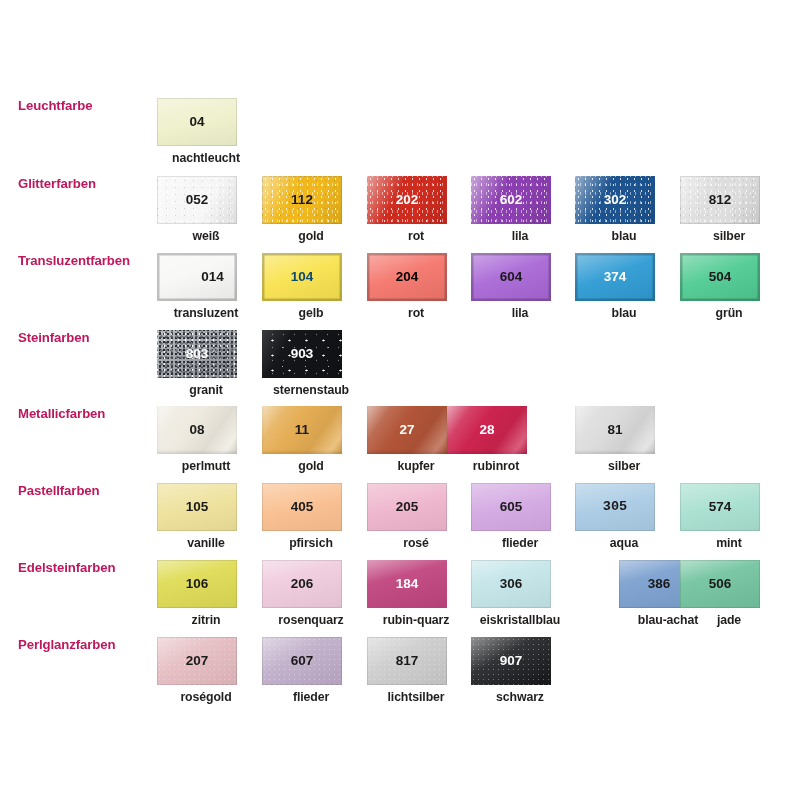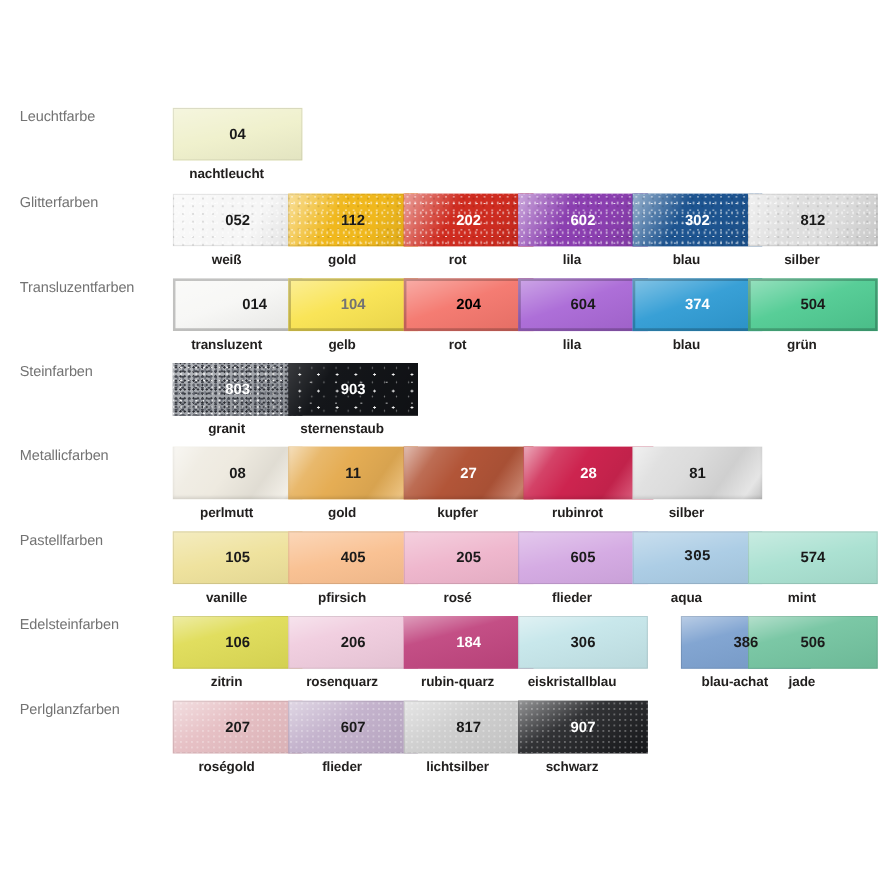--- a/index.html
+++ b/index.html
@@ -20,35 +20,35 @@
     position:absolute;
     left:0; right:0;
     height:77px;
   }
   .row-label{
     position:absolute;
     left:18px;
     top:16px;
     width:135px;
     font-size:13.2px;
-    font-weight:normal;
+    font-weight:bold;
     letter-spacing:-0.1px;
-    color:#737373;
+    color:#be185d;
     white-space:nowrap;
   }
 
   
   .cell{
     position:absolute;
     top:0;
     width:98px;
   }
   .swatch{
     position:relative;
-    width:118px;height:48px;
+    width:80px;height:48px;
     box-sizing:border-box;
     overflow:hidden;
   }
   .swatch .code{
     position:absolute;
     left:0;right:0;
     top:50%;
     transform:translateY(-50%);
     text-align:center;
     font-size:13.5px;
@@ -236,21 +236,21 @@
           <div class="lay frame edge-light"></div>
           <div class="code" style="color: rgb(26, 26, 26); padding-left: 31px;">014</div>
         </div>
         <div class="cap">transluzent</div>
       </div>
       <div class="cell" style="left: 262px; top: 16px;">
         <div class="swatch fx-trans" style="background: rgb(249, 227, 79);">
           <div class="lay glow"></div>
           <div class="lay sparkle"></div>
           <div class="lay frame edge-light"></div>
-          <div class="code" style="color: #737373;">104</div>
+          <div class="code" style="color: #0c4a6e;">104</div>
         </div>
         <div class="cap">gelb</div>
       </div>
       <div class="cell" style="left: 367px; top: 16px;">
         <div class="swatch fx-trans" style="background: rgb(244, 117, 107);">
           <div class="lay glow"></div>
           <div class="lay sparkle"></div>
           <div class="lay frame edge-light"></div>
           <div class="code" style="color: #000000;">204</div>
         </div>
@@ -327,21 +327,21 @@
       </div>
       <div class="cell" style="left: 367px; top: 16px;">
         <div class="swatch fx-metal" style="background: rgb(178, 85, 56);">
           <div class="lay glow"></div>
           <div class="lay sparkle"></div>
           <div class="lay frame"></div>
           <div class="code" style="color: rgb(255, 255, 255);">27</div>
         </div>
         <div class="cap">kupfer</div>
       </div>
-      <div class="cell" style="left: 476px; top: 16px;">
+      <div class="cell" style="left: 447px; top: 16px;">
         <div class="swatch fx-metal" style="background: rgb(205, 36, 79);">
           <div class="lay glow"></div>
           <div class="lay sparkle"></div>
           <div class="lay frame"></div>
           <div class="code" style="color: rgb(255, 255, 255);">28</div>
         </div>
         <div class="cap">rubinrot</div>
       </div>
       <div class="cell" style="left: 575px; top: 16px;">
         <div class="swatch fx-metal" style="background: rgb(220, 220, 220);">

